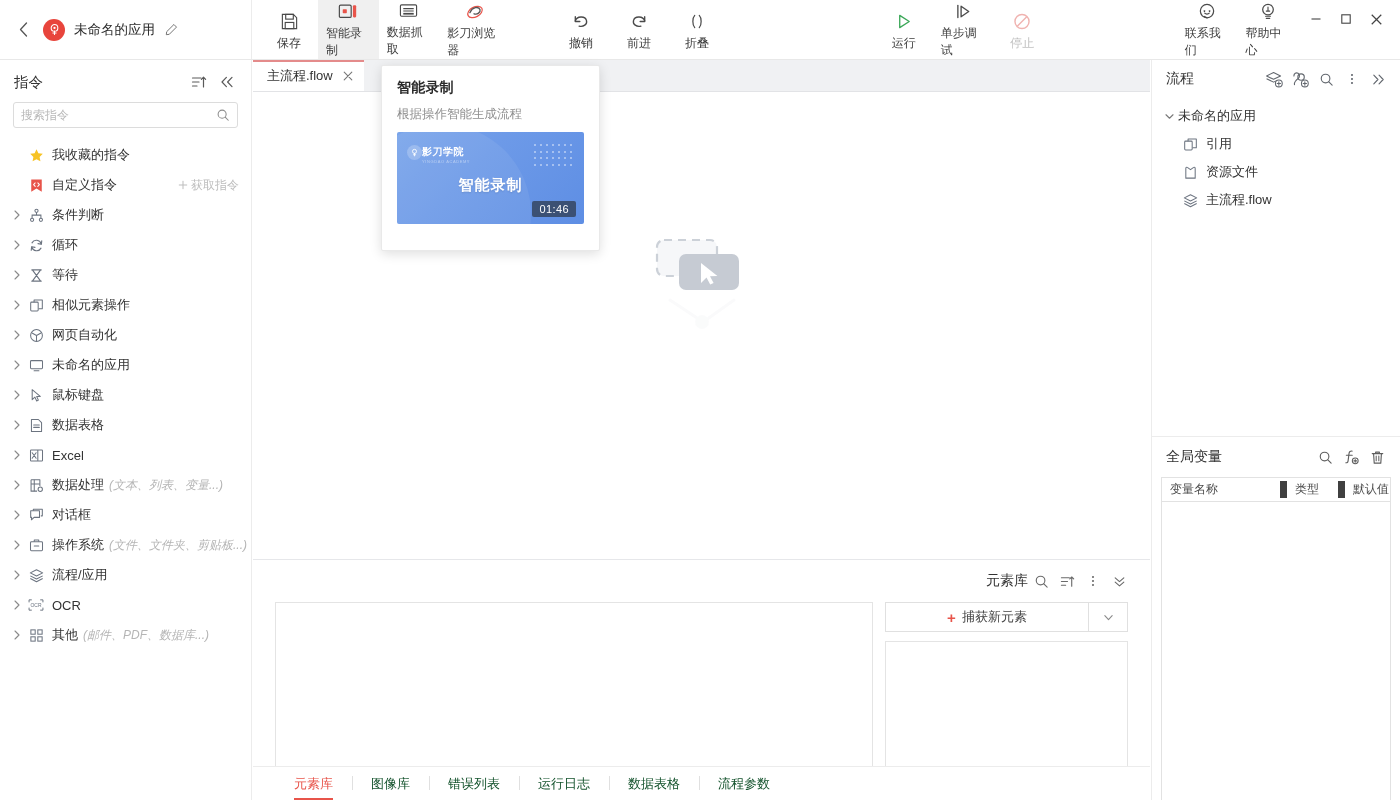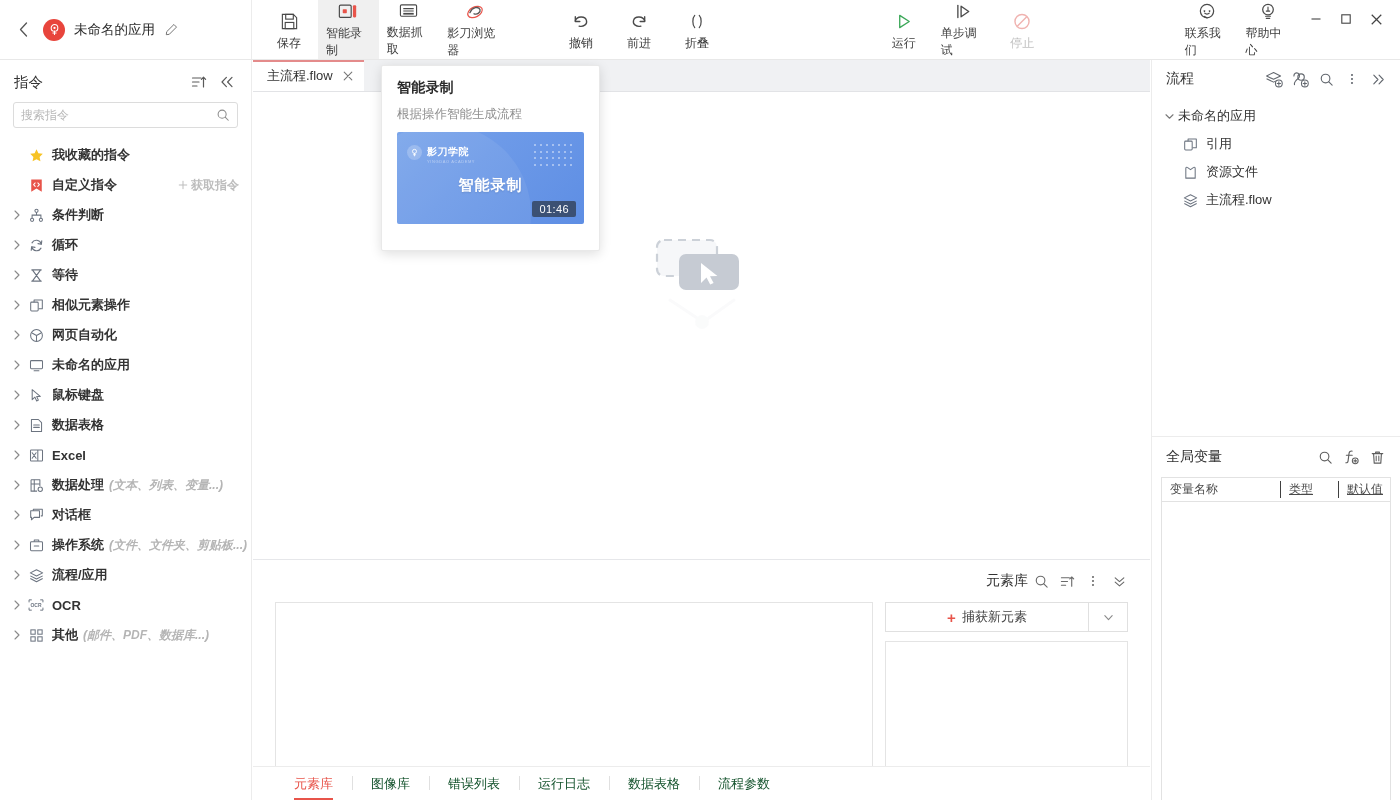--- a/index.html
+++ b/index.html
@@ -69,21 +69,21 @@
     margin: 2px 13px 10px 13px; height: 26px; border: 1px solid #dcdcdc; border-radius: 3px;
     display:flex; align-items:center; padding: 0 7px; background:#fff;
   }
   .sb-search input {
     flex:1; border:none; outline:none; font-size: 12px; color:#333;
     font-family: "Liberation Sans", sans-serif; background: transparent;
   }
   .sb-search input::placeholder { color:#b9b9b9; }
   .sb-search .sicon { color:#8c8c8c; display:flex; align-items:center; }
 
-  .sb-list { padding-top: 2px; font-weight: bold; }
+  .sb-list { padding-top: 2px; }
   .sb-item {
     height: 30px; display:flex; align-items:center; padding-left: 9px; cursor:pointer;
     font-size: 13px; color:#333; gap: 0px;
   }
   .sb-caret {
     width: 16px; height: 16px; display:flex; align-items:center; justify-content:center;
     color:#8a8a8a; flex:none;
   }
   .sb-caret.spacer { visibility:hidden; }
   .sb-ic {
@@ -184,21 +184,21 @@
     position:absolute; left:0; right:0; top: 376px; bottom: 0; border-top:1px solid #ececec;
   }
   .gv-head { display:flex; align-items:center; height: 40px; padding: 0 10px 0 14px; }
   .gv-head .title { font-size: 14px; color:#333; flex:1; }
   .gv-head .hicon { width:26px;height:26px;display:flex;align-items:center;justify-content:center;color:#5e5e5e;cursor:pointer; }
   .gv-table { margin: 0 9px; border:1px solid #e2e2e2; height: 330px; background:#fff; }
   .gv-thead { display:flex; height: 24px; border-bottom: 1px solid #e2e2e2; align-items: center; }
   .gv-th {
     font-size: 12px; color:#4a4a4a; display:flex; align-items:center; padding-left: 8px;
   }
-  .gv-th + .gv-th { border-left: 1px solid #404040; text-decoration: underline; }
+  .gv-th + .gv-th { border-left: 7px solid #404040; }
   .gv-th.c1 { width: 118px; }
   .gv-th.c2 { width: 58px; }
   .gv-th.c3 { flex:1; }
 
   
   .popup {
     position:absolute; left: 381px; top: 65px; width: 219px; height: 186px;
     background:#fff; border: 1px solid #e9e9e9; border-radius: 2px;
     box-shadow: 0 3px 12px rgba(0,0,0,0.13); z-index: 50; padding: 13px 15px 0 15px;
   }
@@ -206,21 +206,21 @@
   .popup-sub { font-size: 12.5px; color:#8e8e8e; margin-top: 9px; }
   .popup-thumb {
     position:relative; margin-top: 9px; height: 92px; border-radius: 2px; overflow:hidden;
     background: linear-gradient(135deg, #7aa5ea 0%, #6d9ae8 40%, #5e8ee4 100%);
   }
   .thumb-arc {
     position:absolute; left: -46px; bottom: -80px; width: 180px; height: 180px;
     border-radius:50%; background: rgba(255,255,255,0.07);
   }
   .thumb-logo {
-    position:absolute; left: 10px; top: 9px; display:flex; align-items:center; gap:5px;
+    position:absolute; left: 10px; top: 9px; display:flex; align-items:center; 
   }
   .thumb-logo .badge {
     width: 15px; height: 15px; border-radius: 50%; background: rgba(255,255,255,0.22);
     display:flex; align-items:center; justify-content:center;
   }
   .thumb-logo .txt { color:#fff; font-size: 10px; font-weight: 700; letter-spacing:.5px; }
   .thumb-logo .sub { color: rgba(255,255,255,0.45); font-size: 4px; display:block; letter-spacing:.6px; }
   .thumb-dots {
     position:absolute; right: 10px; top: 10px; width: 42px; height: 26px;
     display:grid; grid-template-columns: repeat(7, 1fr); grid-template-rows: repeat(4, 1fr); gap: 1px;

